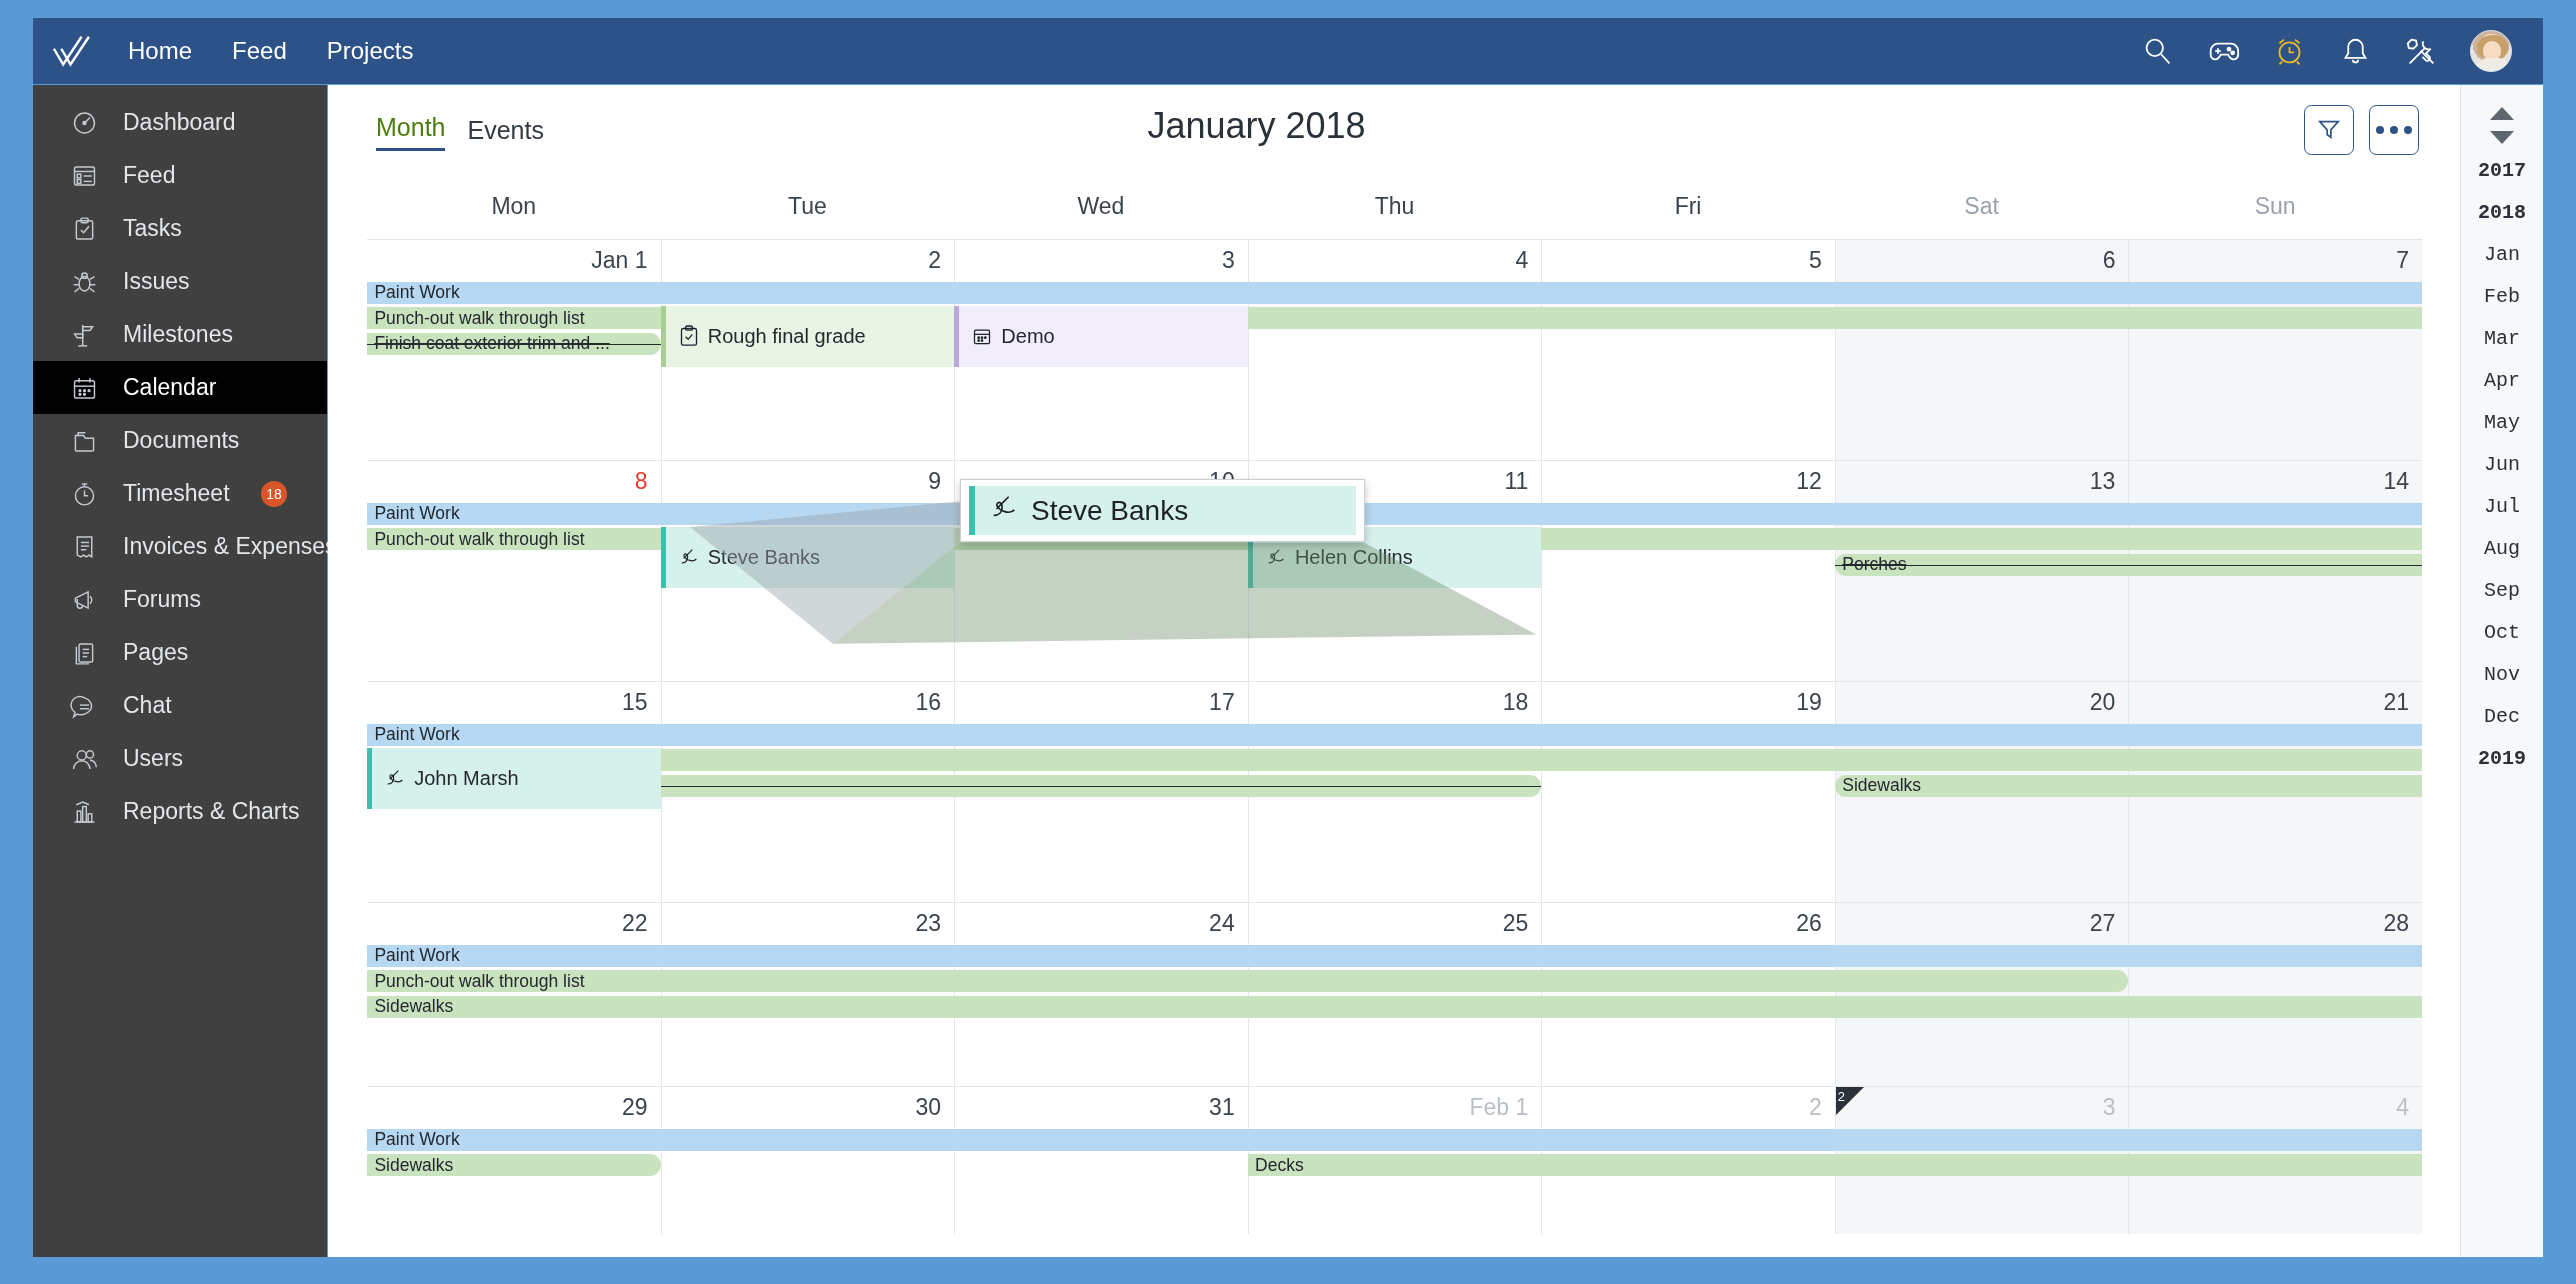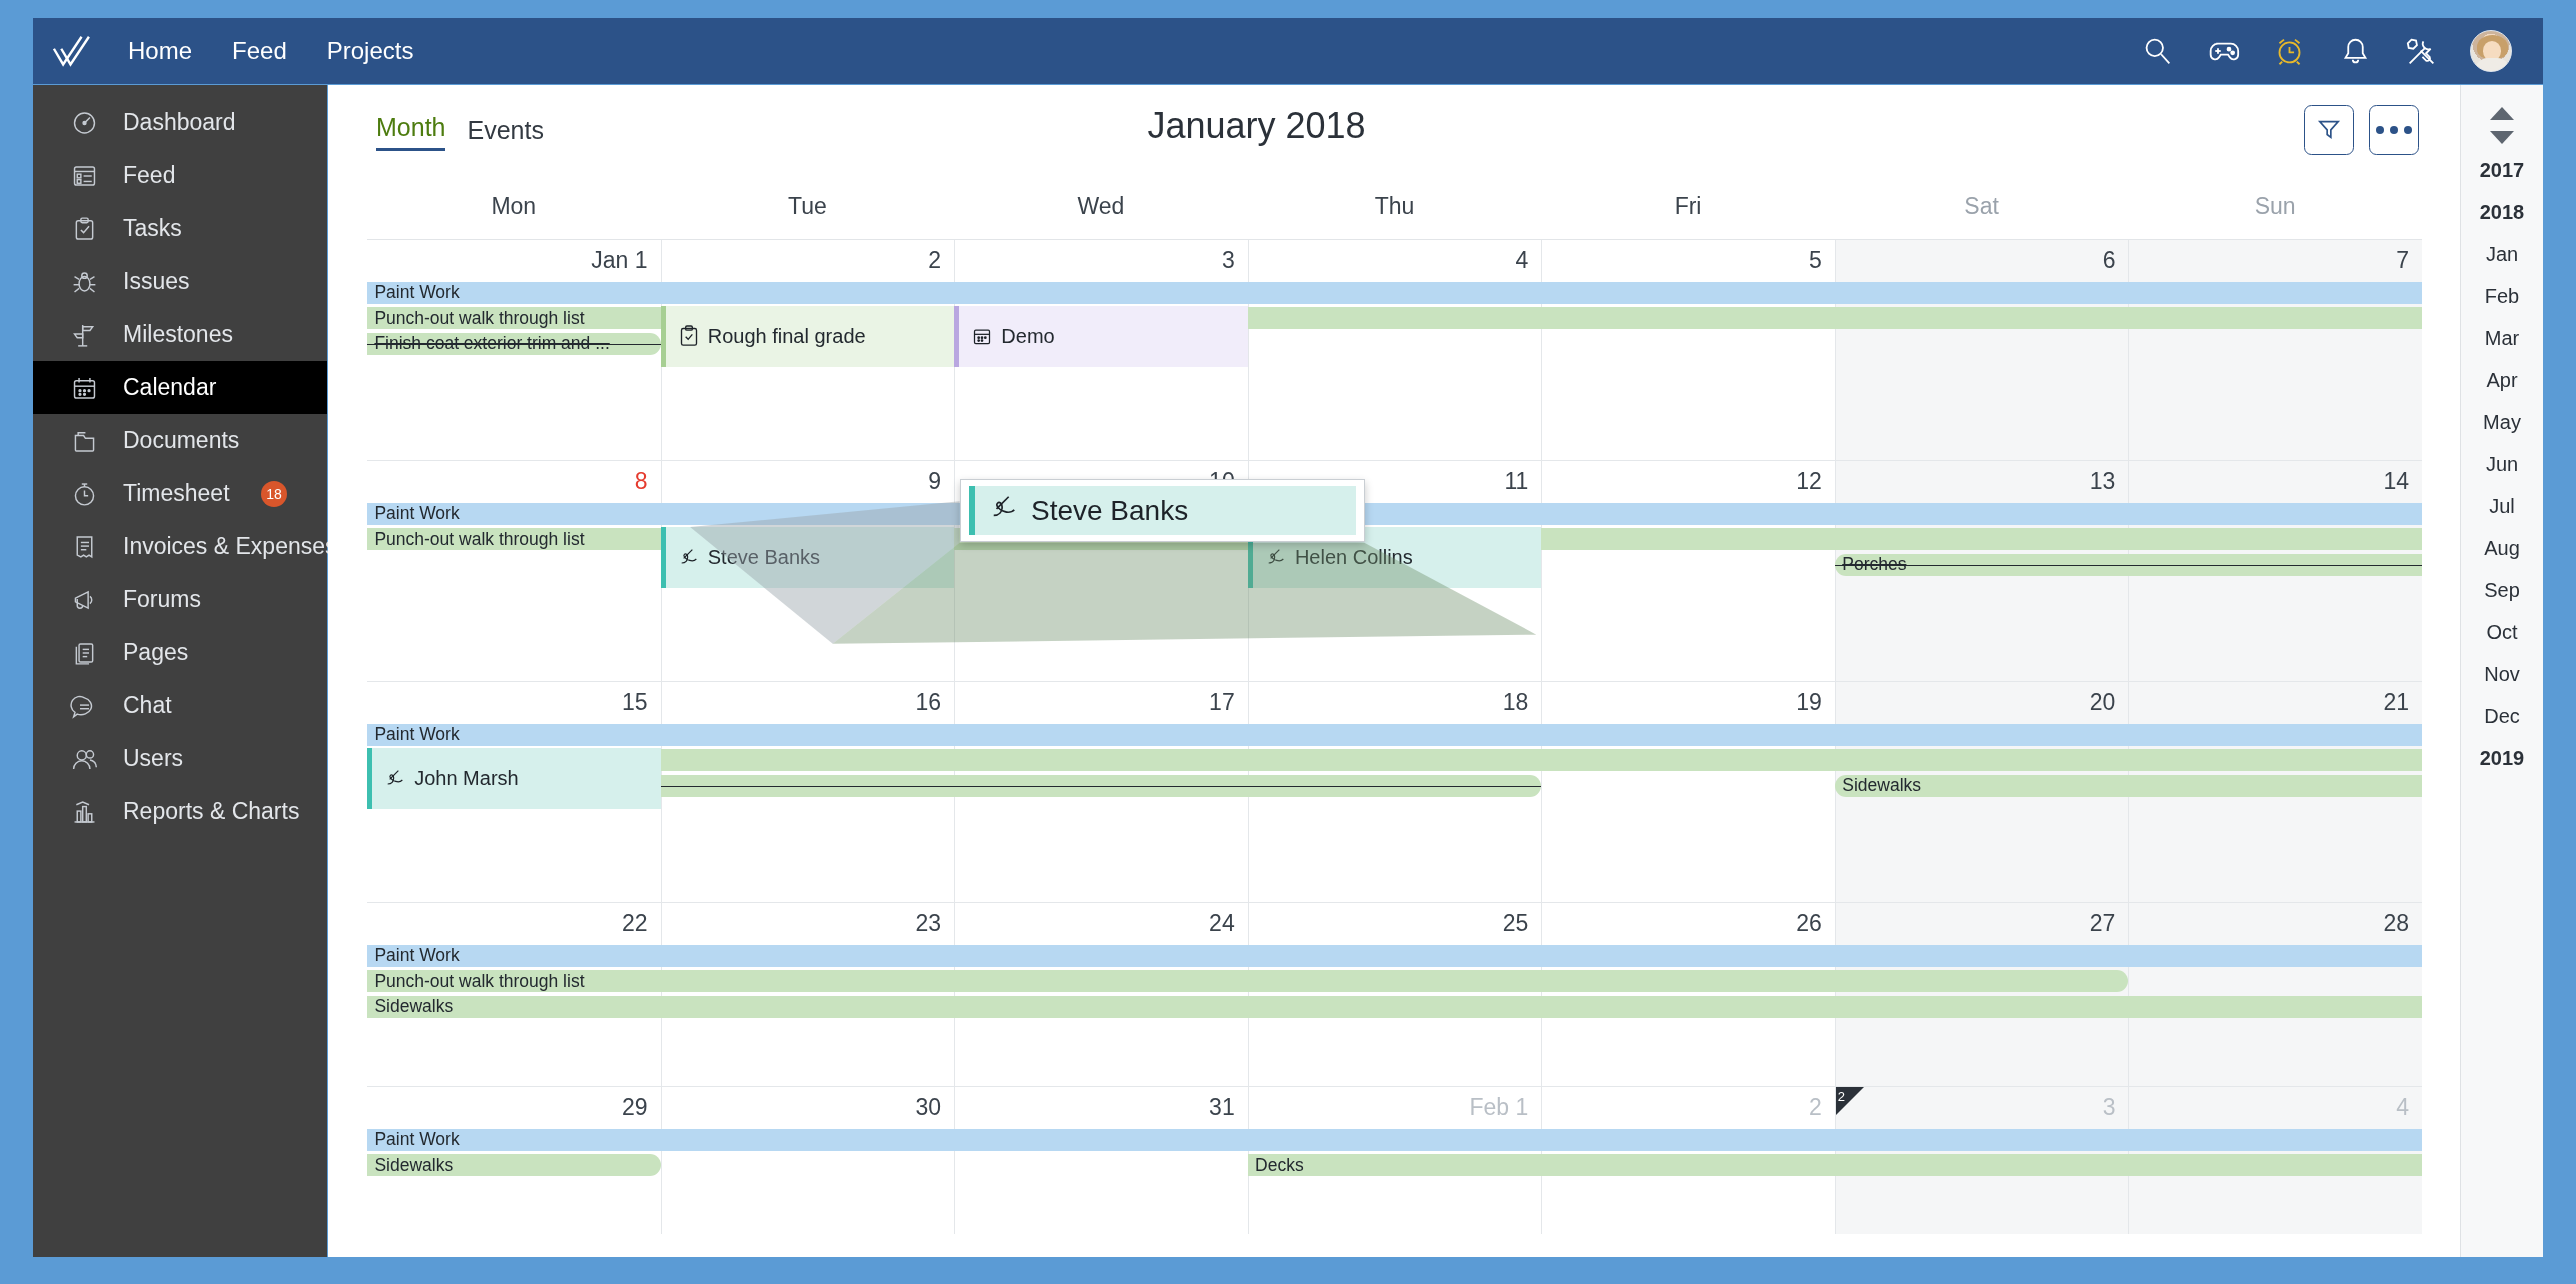--- a/index.html
+++ b/index.html
@@ -219,20 +219,21 @@
     width: 0; height: 0; margin: 5.5px 0;
     border-left: 12px solid transparent;
     border-right: 12px solid transparent;
   }
   .rail-arrow.up { border-bottom: 13px solid #5e6670; }
   .rail-arrow.down { border-top: 13px solid #5e6670; }
   .rail-item {
     font-size: 20px; color: #2b3139;
     height: 42px; display: flex; align-items: center; justify-content: center;
     width: 100%;
+    font-family: Liberation Mono, monospace;
   }
   .rail-item.year { font-weight: bold; }
 
   
   .mag-cone {
     position: absolute; left: 0; top: 0;
     width: 2576px; height: 1284px;
     pointer-events: none;
   }
   .magnifier {

